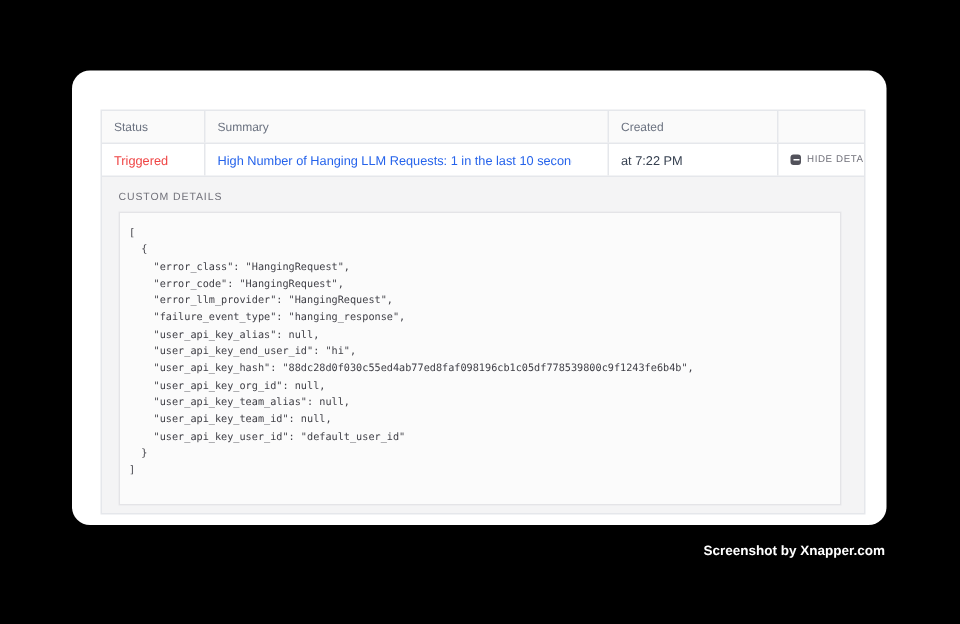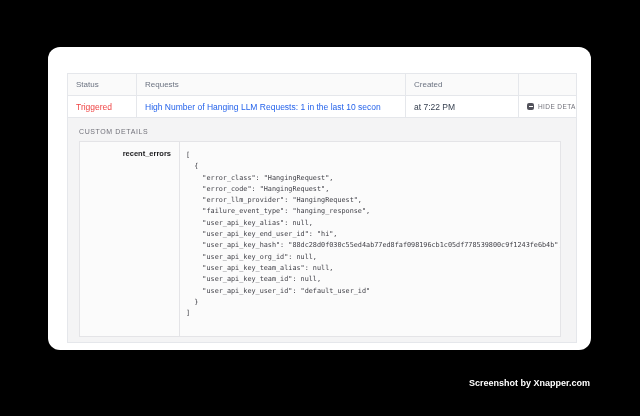--- a/index.html
+++ b/index.html
@@ -92,35 +92,35 @@
   .kv-value pre {
     font-family:"DejaVu Sans Mono", monospace;
     font-size:6.8px;
     line-height:11.3px;
     color:#3f3f46;
     padding:8px 4px 0 6px;
     white-space:pre;
   }
   .credit {
     position:absolute;
-    right:50px; bottom:28px;
+    right:50px; bottom:44px;
     font-size:9px;
     font-weight:600;
     color:#ffffff;
   }
 </style>
 </head>
 <body>
 
 <div class="card">
   <div class="alert-panel">
 
     <div class="trow thead">
       <div class="cell c-status">Status</div>
-      <div class="cell c-summary">Requests</div>
+      <div class="cell c-summary">Summary</div>
       <div class="cell c-created">Created</div>
       <div class="cell c-actions"></div>
     </div>
 
     <div class="trow databody">
       <div class="cell c-status">
         <span class="status-text">Triggered</span>
       </div>
       <div class="cell c-summary">
         <span class="summary-link">High Number of Hanging LLM Requests: 1 in the last 10 seconds.</span>
@@ -132,21 +132,20 @@
         <button class="hide-details-btn">
           <span class="minus-square"></span>
           <span>HIDE DETAILS</span>
         </button>
       </div>
     </div>
 
     <div class="details-section">
       <div class="details-title">CUSTOM DETAILS</div>
       <div class="kv-panel">
-        <div class="kv-key">recent_errors</div>
         <div class="kv-value">
           <pre>[
   {
     "error_class": "HangingRequest",
     "error_code": "HangingRequest",
     "error_llm_provider": "HangingRequest",
     "failure_event_type": "hanging_response",
     "user_api_key_alias": null,
     "user_api_key_end_user_id": "hi",
     "user_api_key_hash": "88dc28d0f030c55ed4ab77ed8faf098196cb1c05df778539800c9f1243fe6b4b",

